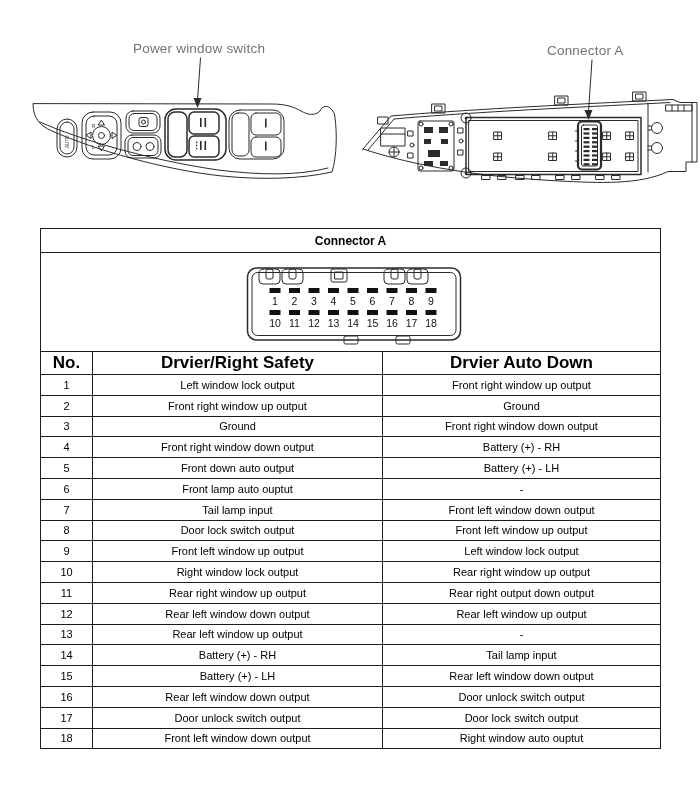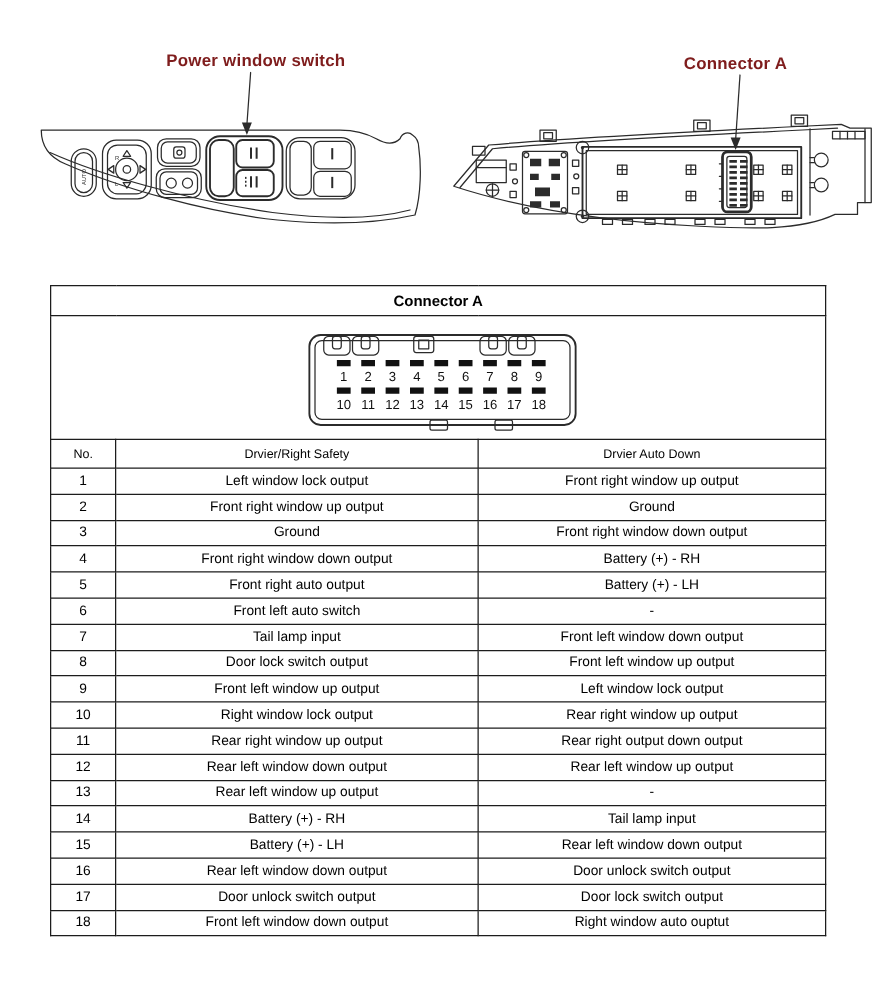--- a/index.html
+++ b/index.html
@@ -1,22 +1,22 @@
 <!DOCTYPE html>
 <html><head>
 <meta charset="utf-8">
 <style>
   html,body { margin:0; padding:0; background:#ffffff; }
   .page {
     position:relative; width:700px; height:790px; background:#ffffff;
     font-family:"Liberation Sans", sans-serif; color:#000; overflow:hidden;
   }
   .illus-label {
-    position:absolute; font-size:13.5px; line-height:14px; color:#7f1d1d;
-    white-space:nowrap; letter-spacing:0.2px;font-weight:bold;
+    position:absolute; font-size:13.5px; line-height:14px; color:#737373;
+    white-space:nowrap; letter-spacing:0.2px;
   }
   .illus { position:absolute; }
   svg { display:block; overflow:visible; }
   g.draw { stroke:#2b2b2b; fill:none; stroke-width:1; stroke-linejoin:round; stroke-linecap:round; }
   .thick { stroke-width:1.5; }
   .wfill { fill:#2b2b2b; stroke:none; }
   .tiny-text { font-size:4.6px; fill:#333; stroke:none; font-family:"Liberation Sans", sans-serif; }
   .pin-num { font-size:10.5px; fill:#111; stroke:none; font-family:"Liberation Sans", sans-serif; }
 
   table.conn {
@@ -24,21 +24,21 @@
     border-collapse:collapse; table-layout:fixed; background:#fff;
   }
   table.conn th, table.conn td {
     border:1px solid #1c1c1c; text-align:center; vertical-align:middle;
     padding:0; font-size:11px; color:#000; overflow:hidden;
   }
   tr.title-row th { height:23px; font-size:12px; font-weight:bold; }
   td.diagram-cell { height:98px; }
   td.diagram-cell .diagram-wrap { display:flex; justify-content:center; }
   td.diagram-cell svg { margin-top:6px; transform:translateX(5px); }
-  tr.colhead th { height:22px; font-size:10px; font-weight:normal; }
+  tr.colhead th { height:22px; font-size:17px; font-weight:bold; }
   tbody.rows td { height:19.8px; }
 </style>
 </head>
 <body>
 
 <div class="page">
 
   <div class="illus-label" style="left:133px; top:42px;">Power window switch</div>
 
   <div class="illus-label" style="left:547px; top:44px;">Connector A</div>
@@ -341,26 +341,26 @@
           <td>Ground</td>
           <td>Front right window down output</td>
         </tr>
         <tr>
           <td>4</td>
           <td>Front right window down output</td>
           <td>Battery (+) - RH</td>
         </tr>
         <tr>
           <td>5</td>
-          <td>Front right auto output</td>
+          <td>Front down auto output</td>
           <td>Battery (+) - LH</td>
         </tr>
         <tr>
           <td>6</td>
-          <td>Front left auto switch</td>
+          <td>Front lamp auto ouptut</td>
           <td>-</td>
         </tr>
         <tr>
           <td>7</td>
           <td>Tail lamp input</td>
           <td>Front left window down output</td>
         </tr>
         <tr>
           <td>8</td>
           <td>Door lock switch output</td>

